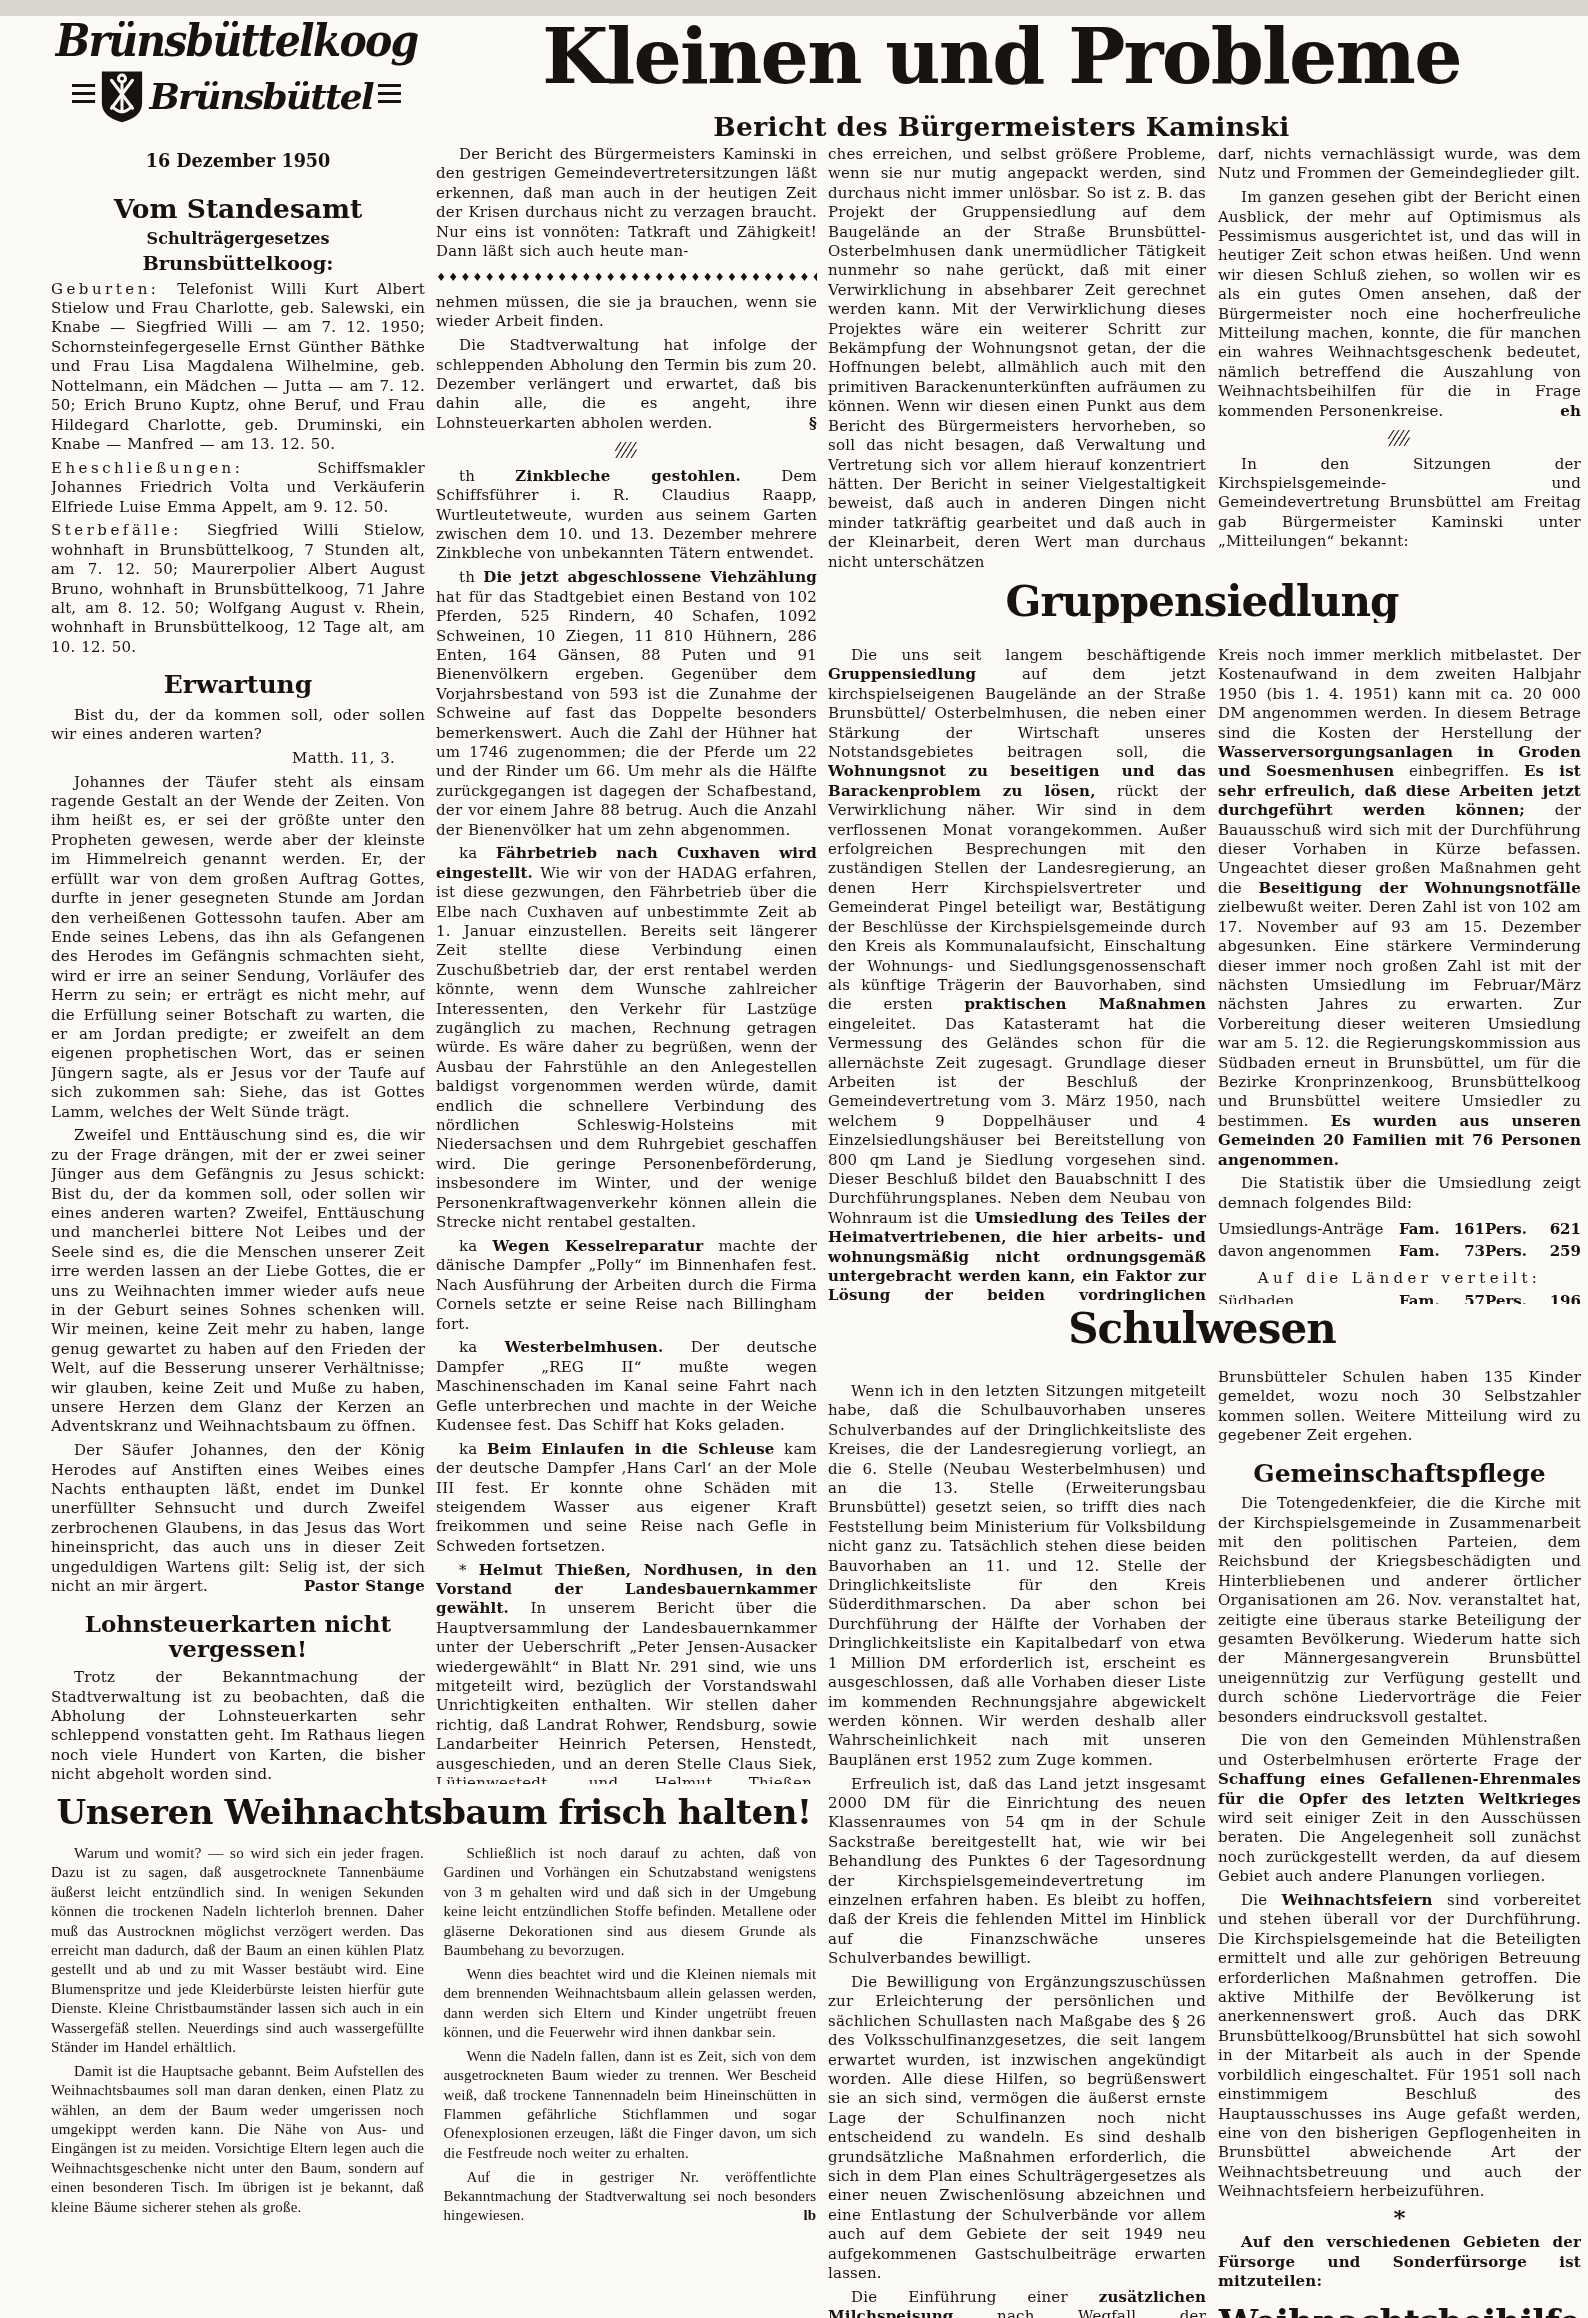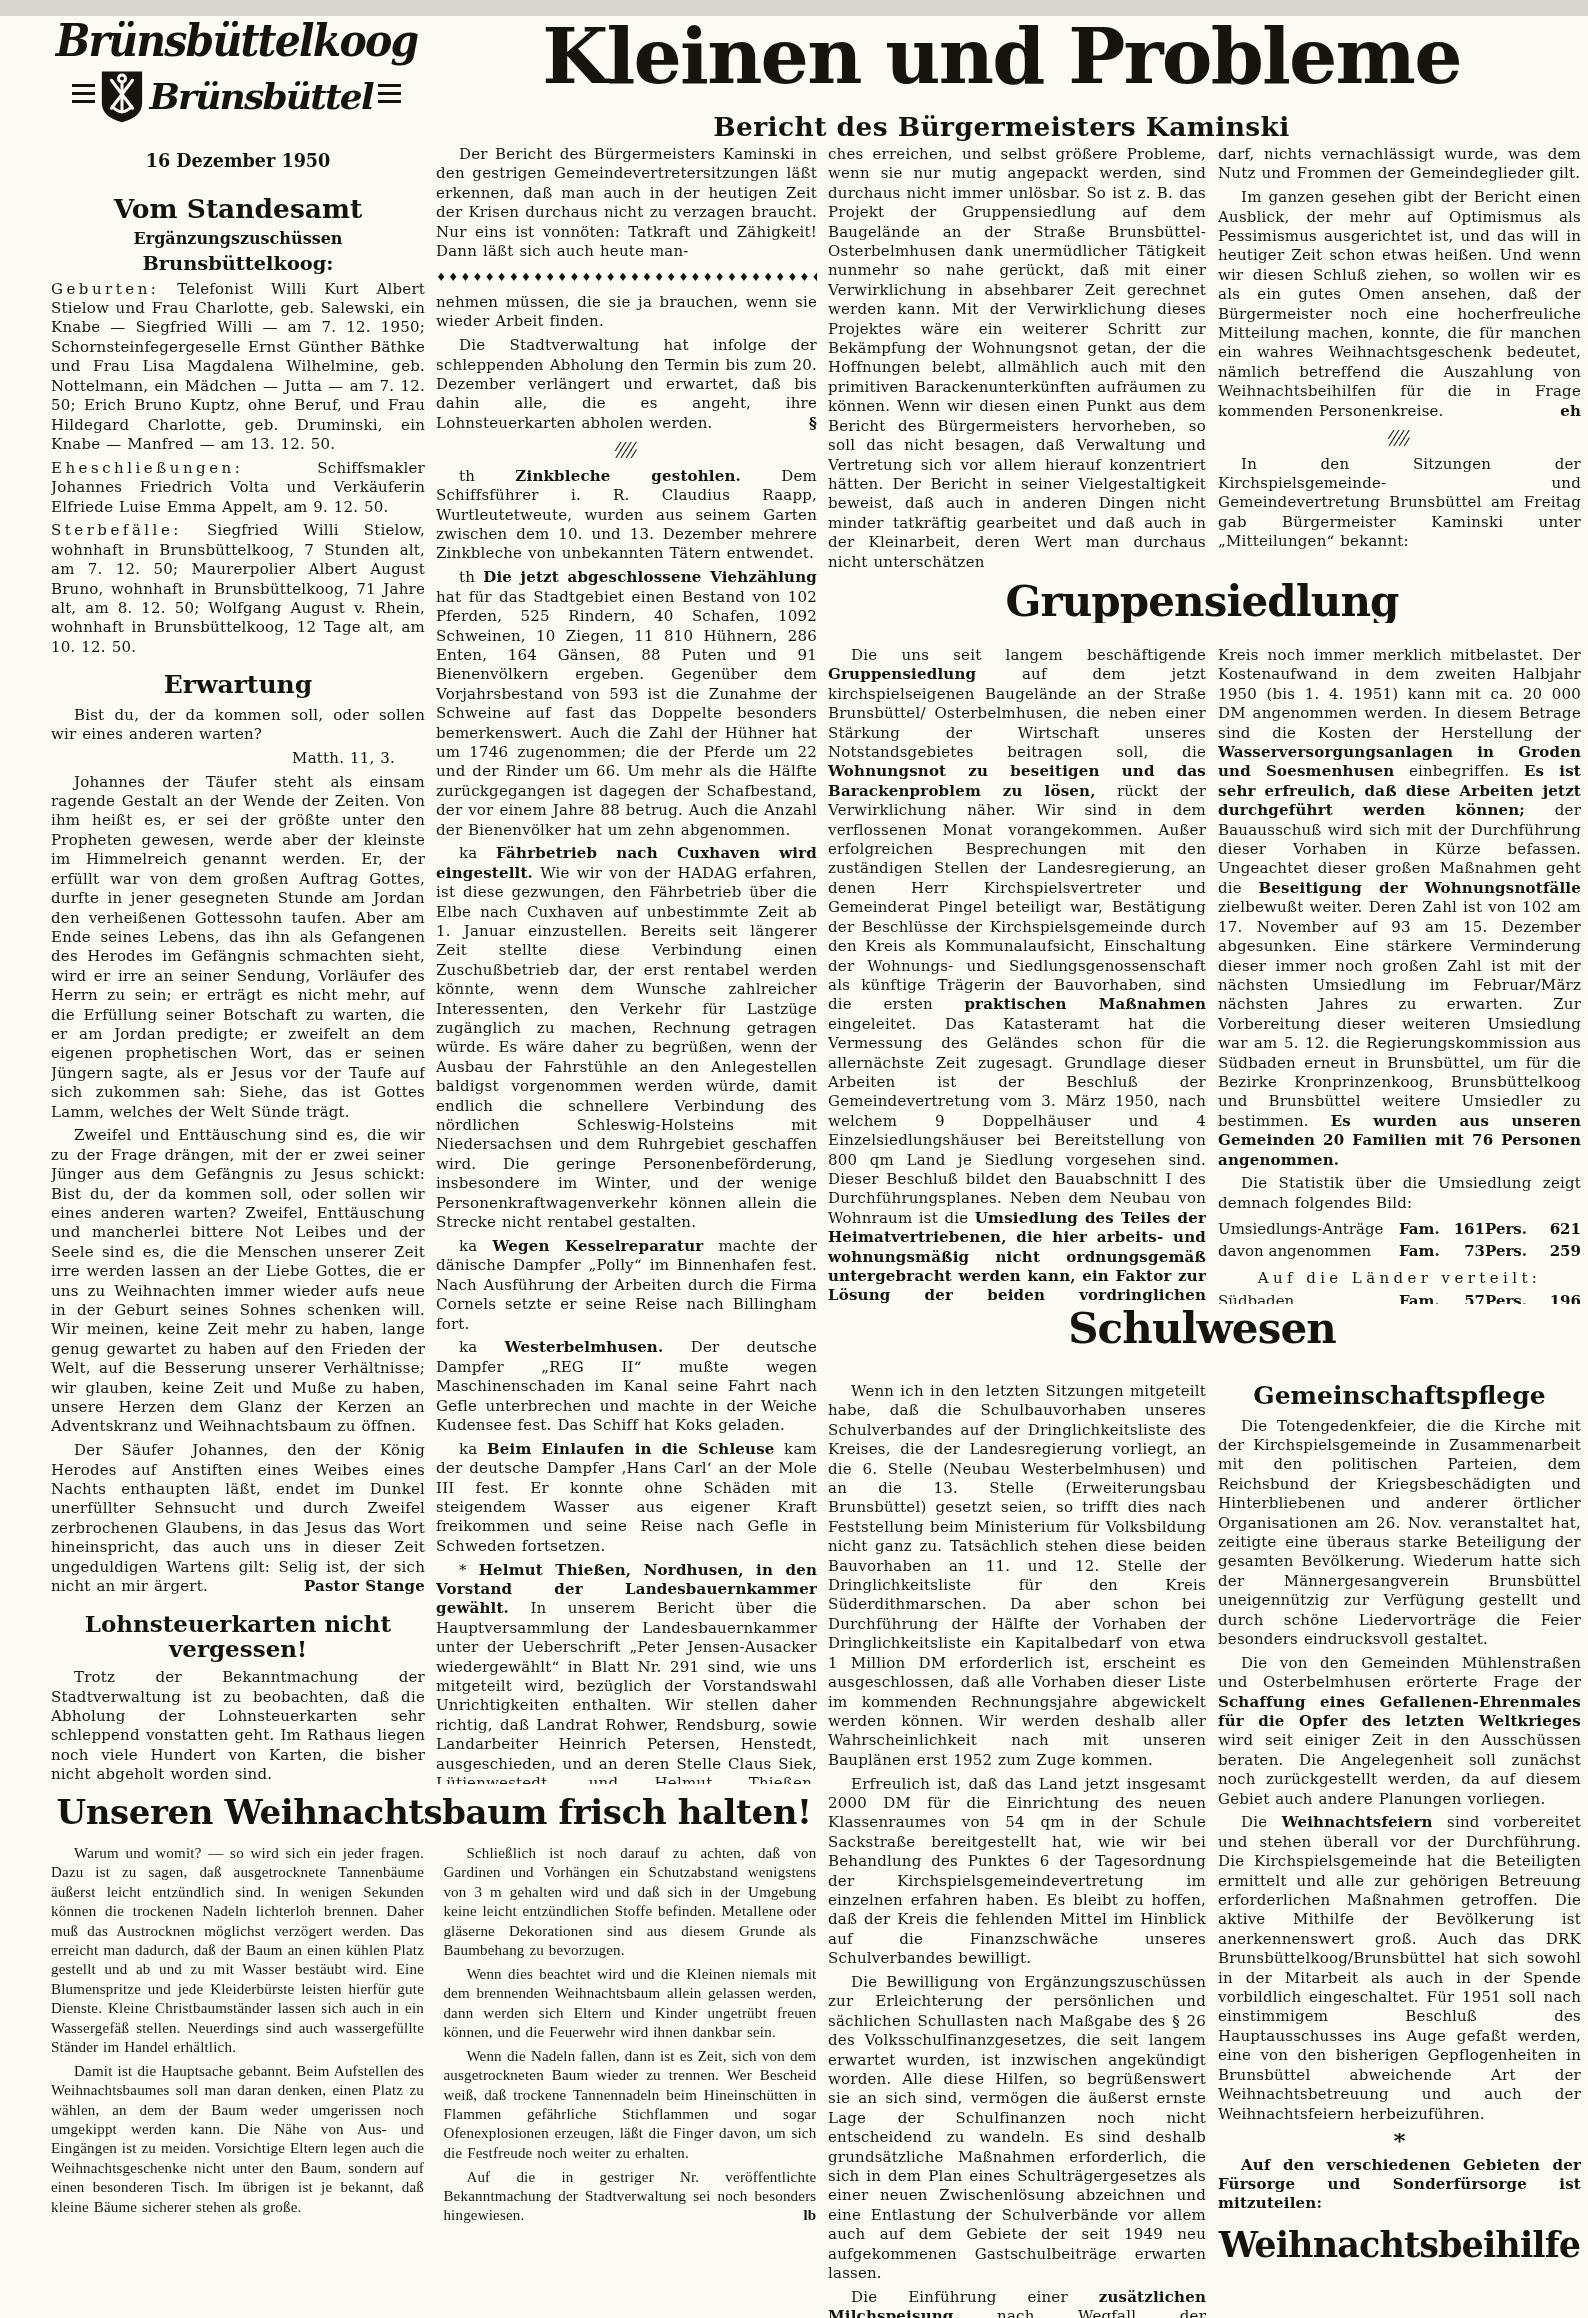--- a/index.html
+++ b/index.html
@@ -95,21 +95,21 @@
 
   <div class="abs" id="dateline">16 Dezember 1950</div>
 
   <div class="abs" id="headlineblock">
     <div class="main-title">Kleinen und Probleme</div>
     <div class="main-sub">Bericht des Bürgermeisters Kaminski</div>
   </div>
 
   <div class="abs" id="col1">
       <div class="bh h30">Vom Standesamt</div>
-      <div class="bh h18">Ergänzungszuschüssen</div>
+      <div class="bh h18">Schulträgergesetzes</div>
       <div class="bh h22">Brunsbüttelkoog:</div>
       <p class="bp noind"><b class="lead spaced">Geburten:</b> Telefonist Willi Kurt Albert Stielow und Frau Charlotte, geb. Salewski, ein Knabe — Siegfried Willi — am 7. 12. 1950; Schornsteinfegergeselle Ernst Günther Bäthke und Frau Lisa Magdalena Wilhelmine, geb. Nottelmann, ein Mädchen — Jutta — am 7. 12. 50; Erich Bruno Kuptz, ohne Beruf, und Frau Hildegard Charlotte, geb. Druminski, ein Knabe — Manfred — am 13. 12. 50.</p>
       <p class="bp noind"><b class="lead spaced">Eheschließungen:</b> Schiffsmakler Johannes Friedrich Volta und Verkäuferin Elfriede Luise Emma Appelt, am 9. 12. 50.</p>
       <p class="bp noind"><b class="lead spaced">Sterbefälle:</b> Siegfried Willi Stielow, wohnhaft in Brunsbüttelkoog, 7 Stunden alt, am 7. 12. 50; Maurerpolier Albert August Bruno, wohnhaft in Brunsbüttelkoog, 71 Jahre alt, am 8. 12. 50; Wolfgang August v. Rhein, wohnhaft in Brunsbüttelkoog, 12 Tage alt, am 10. 12. 50.</p>
       <div class="bh h28">Erwartung</div>
       <p class="bp">Bist du, der da kommen soll, oder sollen wir eines anderen warten?</p>
       <p class="bp noind right">Matth. 11, 3.</p>
       <p class="bp">Johannes der Täufer steht als einsam ragende Gestalt an der Wende der Zeiten. Von ihm heißt es, er sei der größte unter den Propheten gewesen, werde aber der kleinste im Himmelreich genannt werden. Er, der erfüllt war von dem großen Auftrag Gottes, durfte in jener gesegneten Stunde am Jordan den verheißenen Gottessohn taufen. Aber am Ende seines Lebens, das ihn als Gefangenen des Herodes im Gefängnis schmachten sieht, wird er irre an seiner Sendung, Vorläufer des Herrn zu sein; er erträgt es nicht mehr, auf die Erfüllung seiner Botschaft zu warten, die er am Jordan predigte; er zweifelt an dem eigenen prophetischen Wort, das er seinen Jüngern sagte, als er Jesus vor der Taufe auf sich zukommen sah: Siehe, das ist Gottes Lamm, welches der Welt Sünde trägt.</p>
       <p class="bp">Zweifel und Enttäuschung sind es, die wir zu der Frage drängen, mit der er zwei seiner Jünger aus dem Gefängnis zu Jesus schickt: Bist du, der da kommen soll, oder sollen wir eines anderen warten? Zweifel, Enttäuschung und mancherlei bittere Not Leibes und der Seele sind es, die die Menschen unserer Zeit irre werden lassen an der Liebe Gottes, die er uns zu Weihnachten immer wieder aufs neue in der Geburt seines Sohnes schenken will. Wir meinen, keine Zeit mehr zu haben, lange genug gewartet zu haben auf den Frieden der Welt, auf die Besserung unserer Verhältnisse; wir glauben, keine Zeit und Muße zu haben, unsere Herzen dem Glanz der Kerzen an Adventskranz und Weihnachtsbaum zu öffnen.</p>
       <p class="bp">Der Säufer Johannes, den der König Herodes auf Anstiften eines Weibes eines Nachts enthaupten läßt, endet im Dunkel unerfüllter Sehnsucht und durch Zweifel zerbrochenen Glaubens, in das Jesus das Wort hineinspricht, das auch uns in dieser Zeit ungeduldigen Wartens gilt: Selig ist, der sich nicht an mir ärgert.<span class="psig">Pastor Stange</span></p>
@@ -182,20 +182,21 @@
     </div>
 
   <div class="abs xhead" id="hschul">Schulwesen</div>
   <div class="abs" id="col3c">
       <p class="bp">Wenn ich in den letzten Sitzungen mitgeteilt habe, daß die Schulbauvorhaben unseres Schulverbandes auf der Dringlichkeitsliste des Kreises, die der Landesregierung vorliegt, an die 6. Stelle (Neubau Westerbelmhusen) und an die 13. Stelle (Erweiterungsbau Brunsbüttel) gesetzt seien, so trifft dies nach Feststellung beim Ministerium für Volksbildung nicht ganz zu. Tatsächlich stehen diese beiden Bauvorhaben an 11. und 12. Stelle der Dringlichkeitsliste für den Kreis Süderdithmarschen. Da aber schon bei Durchführung der Hälfte der Vorhaben der Dringlichkeitsliste ein Kapitalbedarf von etwa 1 Million DM erforderlich ist, erscheint es ausgeschlossen, daß alle Vorhaben dieser Liste im kommenden Rechnungsjahre abgewickelt werden können. Wir werden deshalb aller Wahrscheinlichkeit nach mit unseren Bauplänen erst 1952 zum Zuge kommen.</p>
       <p class="bp">Erfreulich ist, daß das Land jetzt insgesamt 2000 DM für die Einrichtung des neuen Klassenraumes von 54 qm in der Schule Sackstraße bereitgestellt hat, wie wir bei Behandlung des Punktes 6 der Tagesordnung der Kirchspielsgemeindevertretung im einzelnen erfahren haben. Es bleibt zu hoffen, daß der Kreis die fehlenden Mittel im Hinblick auf die Finanzschwäche unseres Schulverbandes bewilligt.</p>
       <p class="bp">Die Bewilligung von Ergänzungszuschüssen zur Erleichterung der persönlichen und sächlichen Schullasten nach Maßgabe des § 26 des Volksschulfinanzgesetzes, die seit langem erwartet wurden, ist inzwischen angekündigt worden. Alle diese Hilfen, so begrüßenswert sie an sich sind, vermögen die äußerst ernste Lage der Schulfinanzen noch nicht entscheidend zu wandeln. Es sind deshalb grundsätzliche Maßnahmen erforderlich, die sich in dem Plan eines Schulträgergesetzes als einer neuen Zwischenlösung abzeichnen und eine Entlastung der Schulverbände vor allem auch auf dem Gebiete der seit 1949 neu aufgekommenen Gastschulbeiträge erwarten lassen.</p>
       <p class="bp">Die Einführung einer <b>zusätzlichen Milchspeisung</b> nach Wegfall der Schulspeisung wird angestrebt. Ihre Durchführung setzt allerdings die Lösung der Kostenfrage voraus, an der gearbeitet wird. Das Bedürfnis ist offensichtlich vorhanden; denn allein die</p>
     </div>
   <div class="abs" id="col4c">
+      <p class="bp noind">Brunsbütteler Schulen haben 135 Kinder gemeldet, wozu noch 30 Selbstzahler kommen sollen. Weitere Mitteilung wird zu gegebener Zeit ergehen.</p>
       <div class="bh h28">Gemeinschaftspflege</div>
       <p class="bp">Die Totengedenkfeier, die die Kirche mit der Kirchspielsgemeinde in Zusammenarbeit mit den politischen Parteien, dem Reichsbund der Kriegsbeschädigten und Hinterbliebenen und anderer örtlicher Organisationen am 26. Nov. veranstaltet hat, zeitigte eine überaus starke Beteiligung der gesamten Bevölkerung. Wiederum hatte sich der Männergesangverein Brunsbüttel uneigennützig zur Verfügung gestellt und durch schöne Liedervorträge die Feier besonders eindrucksvoll gestaltet.</p>
       <p class="bp">Die von den Gemeinden Mühlenstraßen und Osterbelmhusen erörterte Frage der <b>Schaffung eines Gefallenen-Ehrenmales für die Opfer des letzten Weltkrieges</b> wird seit einiger Zeit in den Ausschüssen beraten. Die Angelegenheit soll zunächst noch zurückgestellt werden, da auf diesem Gebiet auch andere Planungen vorliegen.</p>
       <p class="bp">Die <b>Weihnachtsfeiern</b> sind vorbereitet und stehen überall vor der Durchführung. Die Kirchspielsgemeinde hat die Beteiligten ermittelt und alle zur gehörigen Betreuung erforderlichen Maßnahmen getroffen. Die aktive Mithilfe der Bevölkerung ist anerkennenswert groß. Auch das DRK Brunsbüttelkoog/Brunsbüttel hat sich sowohl in der Mitarbeit als auch in der Spende vorbildlich eingeschaltet. Für 1951 soll nach einstimmigem Beschluß des Hauptausschusses ins Auge gefaßt werden, eine von den bisherigen Gepflogenheiten in Brunsbüttel abweichende Art der Weihnachtsbetreuung und auch der Weihnachtsfeiern herbeizuführen.</p>
       <div class="sep sep-star">*</div>
       <p class="bp allbold">Auf den verschiedenen Gebieten der Fürsorge und Sonderfürsorge ist mitzuteilen:</p>
       <div class="bh h40">Weihnachtsbeihilfe</div>
     </div>
 
   <div class="abs alt" id="bottomart">

